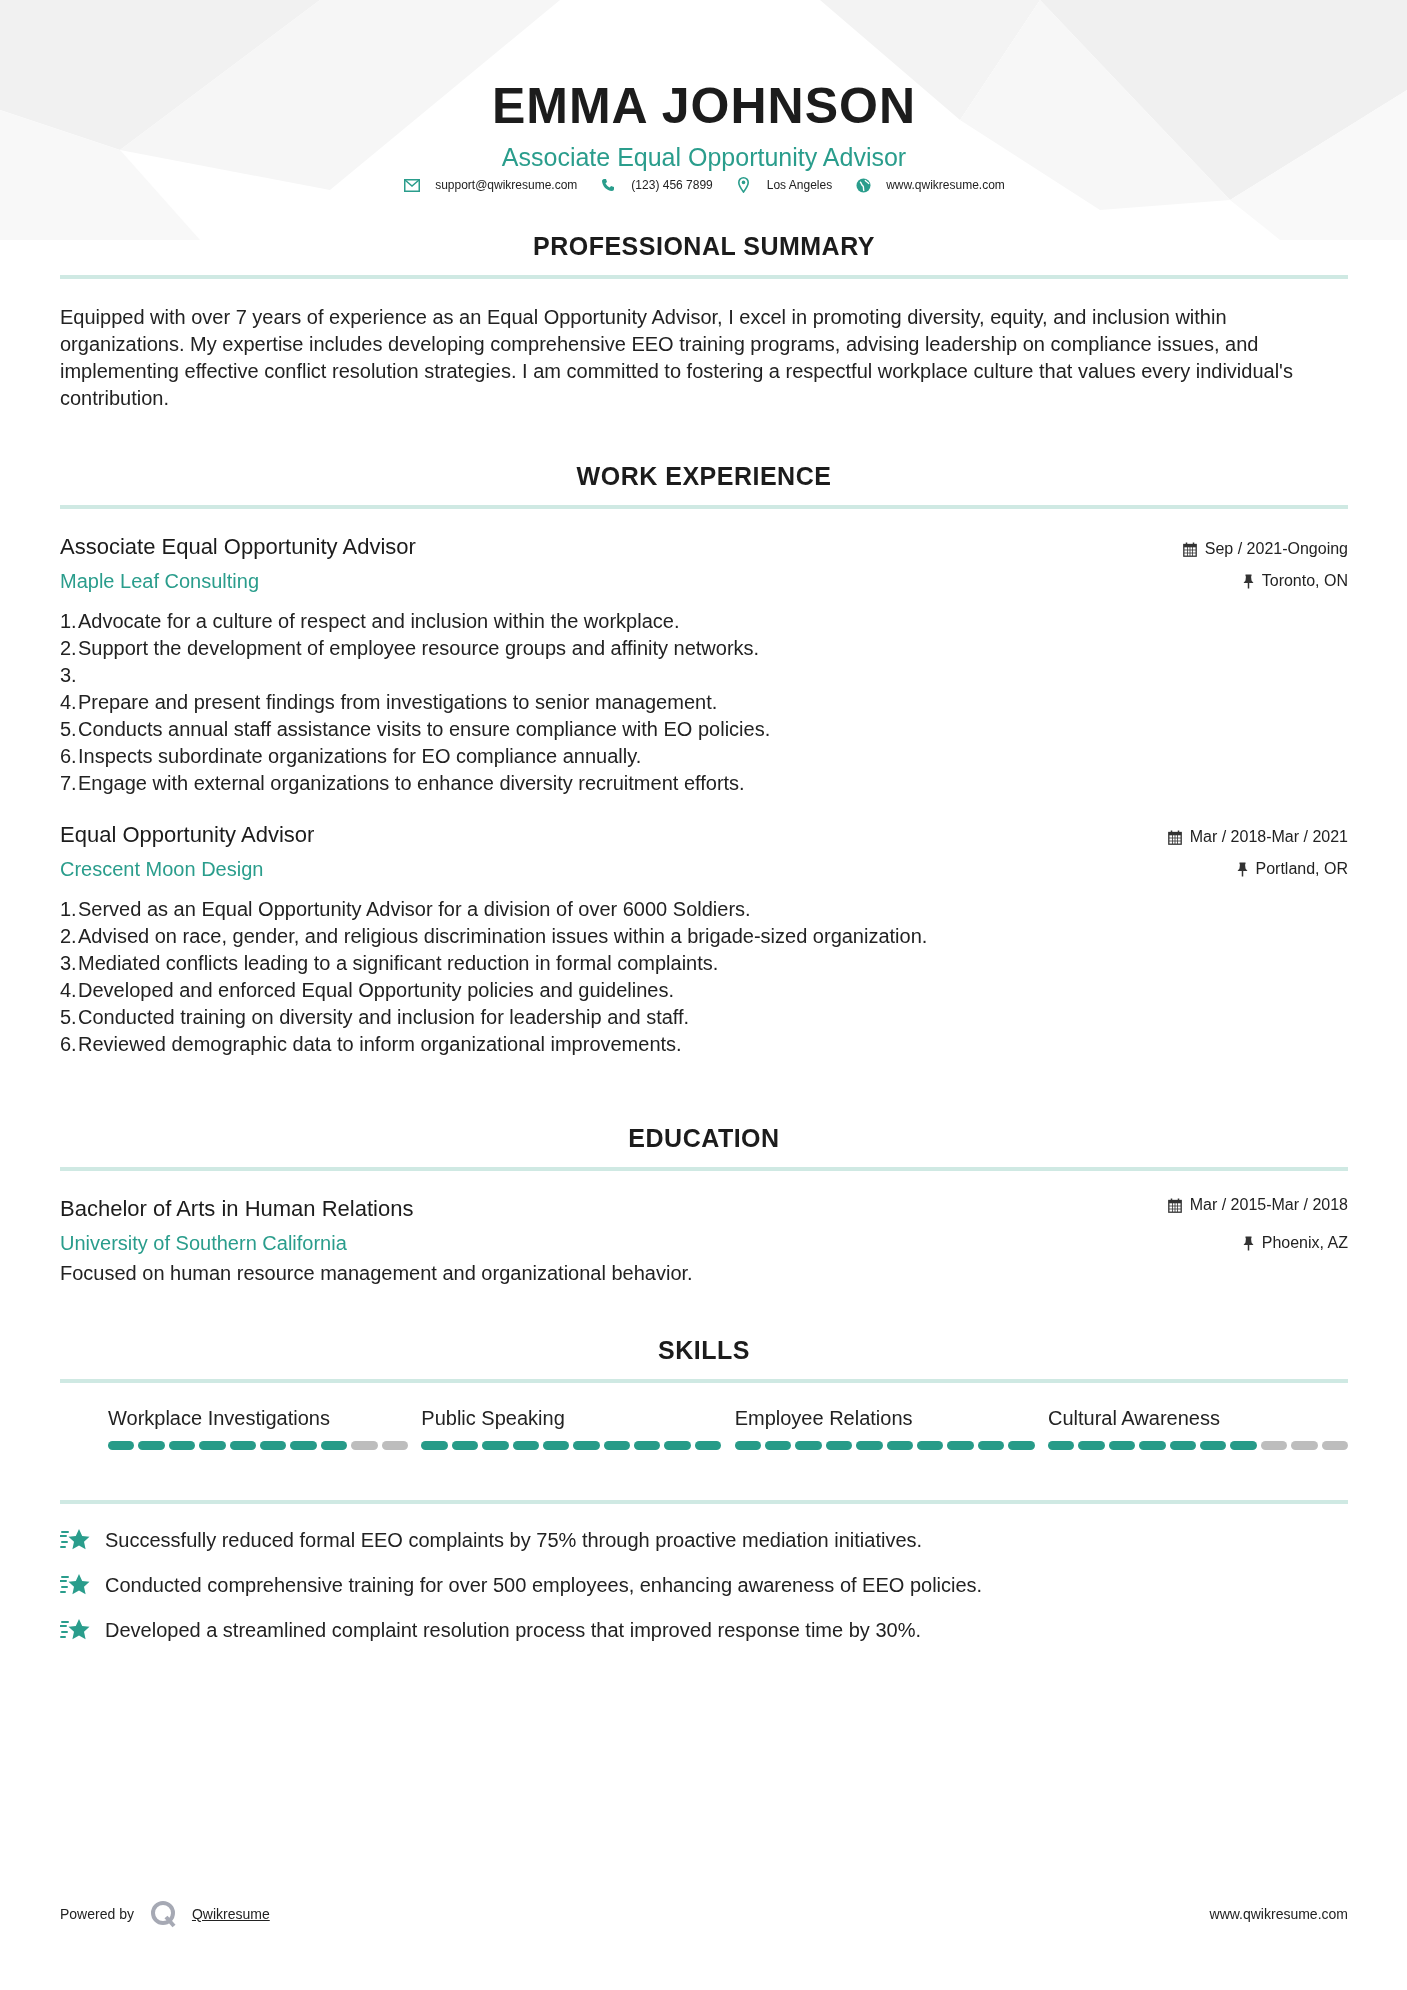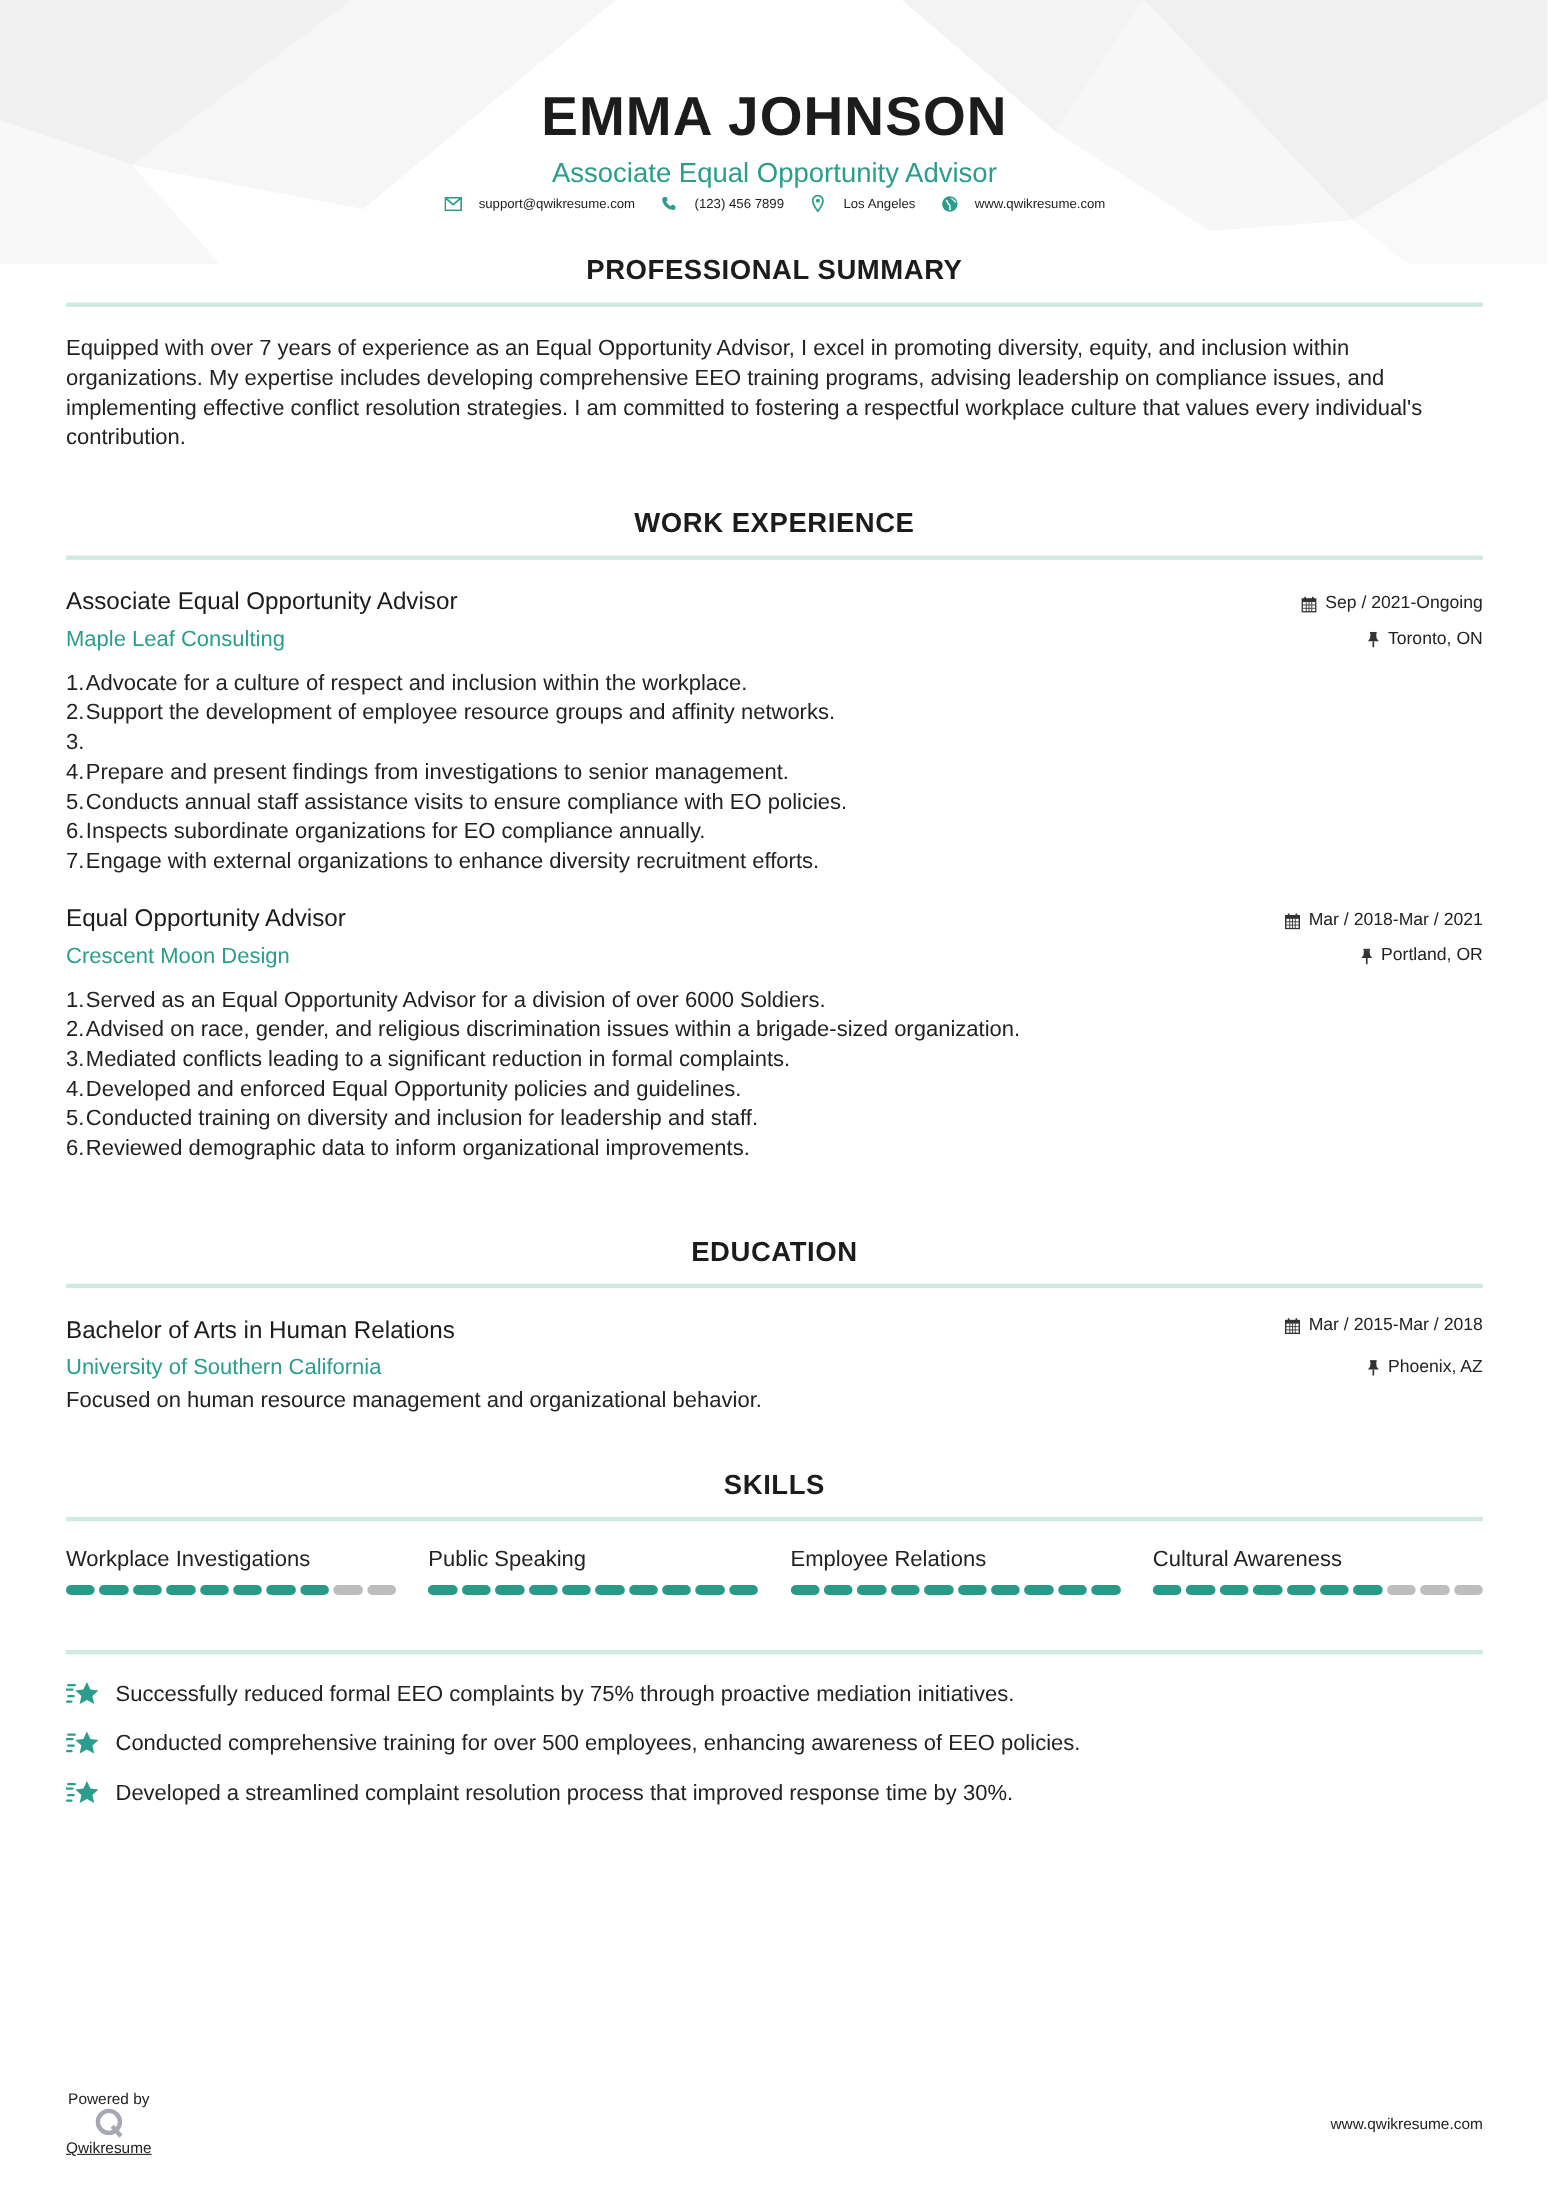--- a/index.html
+++ b/index.html
@@ -29,33 +29,33 @@
   .meta-line { display: flex; justify-content: flex-end; align-items: center; height: 20px; }
   .meta-line + .meta-line { margin-top: 12px; }
   .meta-line .ic { margin-right: 8px; display: inline-flex; align-items: center; }
 
   ol.bullets { list-style: none; margin-top: 14px; }
   ol.bullets li { font-size: 20px; line-height: 27px; color: #222; display: flex; }
   ol.bullets li .num { width: 18px; flex: none; }
 
   .edu-desc { font-size: 20px; line-height: 27px; color: #222; margin-top: 4px; }
 
-  .skills { display: flex; justify-content: space-between; margin-top: 22px; }
+  .skills { display: flex; justify-content: space-between; margin-top: 22px; margin-left: 48px; }
   .skill { width: 300px; }
   .skill-name { font-size: 20px; line-height: 26px; color: #222; }
   .dots { display: flex; gap: 4px; margin-top: 10px; }
   .dot { width: 26.4px; height: 9px; border-radius: 5px; background: #bdbdbd; }
   .dot.on { background: #279b88; }
 
   .ach { display: flex; align-items: center; font-size: 20px; color: #222; line-height: 27px; }
   .ach + .ach { margin-top: 17px; }
   .ach .ic { width: 32px; height: 28px; margin-right: 13px; flex: none; }
 
   .footer { position: absolute; left: 60px; top: 1900px; width: 1288px; display: flex; justify-content: space-between; align-items: center; font-size: 14px; color: #222; z-index: 1; }
-  .footer-left { display: flex; align-items: center; flex-direction: column; }
+  .footer-left { display: flex; align-items: center; }
   .footer-left .logo { margin: 0 14px 0 16px; }
   .footer-left a { color: #222; text-decoration: underline; }
 </style>
 </head>
 <body>
 
 <svg class="bg-poly" viewBox="0 0 1407 240" preserveAspectRatio="none">
   <polygon points="0,0 320,0 120,150 0,110" fill="#f1f1f1"></polygon>
   <polygon points="120,150 320,0 560,0 330,190" fill="#f6f6f6"></polygon>
   <polygon points="0,110 120,150 200,240 0,240" fill="#f8f8f8"></polygon>

